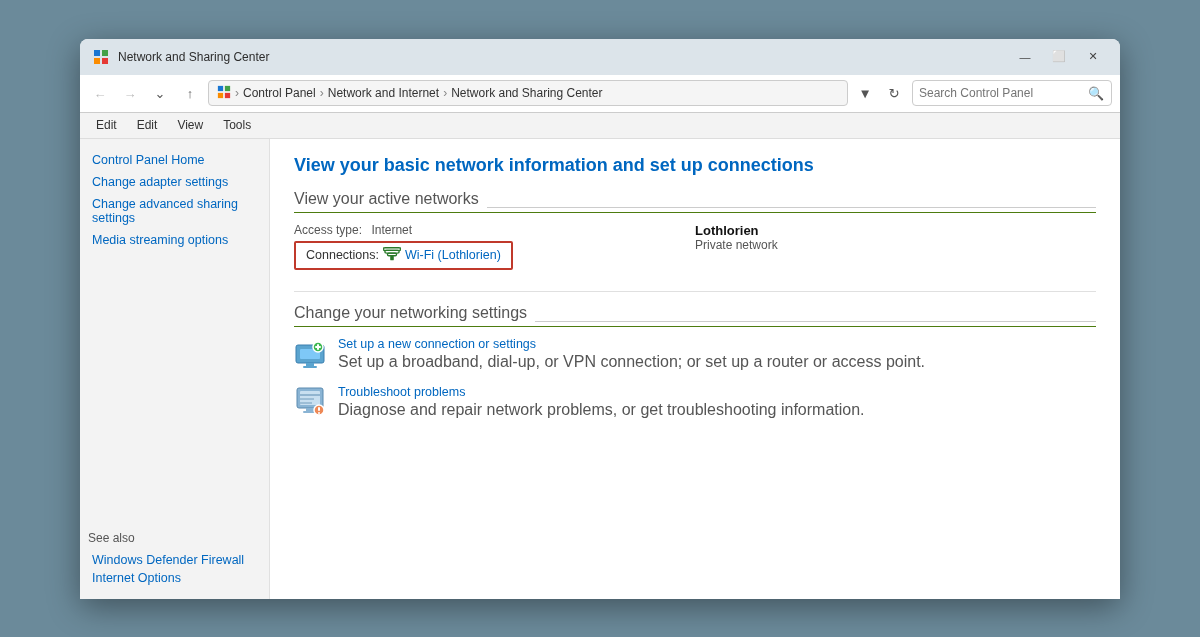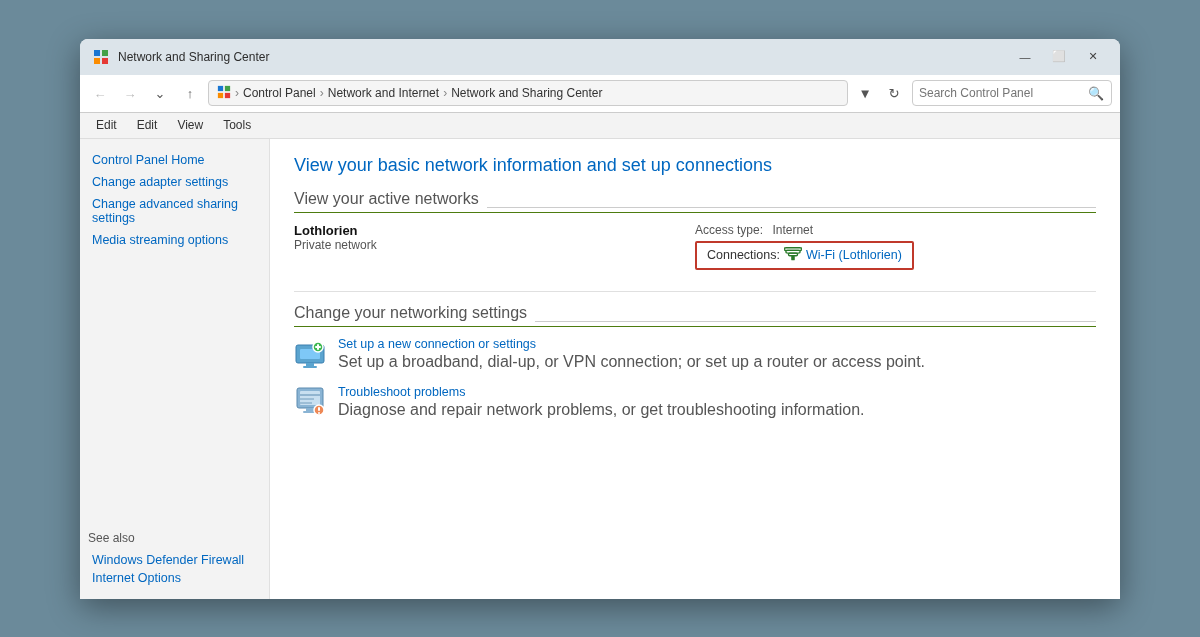--- a/index.html
+++ b/index.html
@@ -192,21 +192,21 @@
     }
     .main {
       flex: 1;
       background: #ffffff;
       padding: 16px 24px;
       overflow-y: auto;
     }
     .main-title {
       font-size: 18px;
       color: #0067c0;
-      font-weight: 400;
+      font-weight: 700;
       margin-bottom: 14px;
     }
     .section-header {
       font-size: 16px;
       color: #555;
       border-bottom: 1px solid #4d7c0f;
       padding-bottom: 4px;
       margin-bottom: 10px;
       display: flex;
       align-items: flex-end;
@@ -369,40 +369,40 @@
 
     <div class="main">
       <h2 class="main-title">View your basic network information and set up connections</h2>
 
       <div class="section-header">
         <span>View your active networks</span>
       </div>
 
       <div class="network-grid">
         <div>
-          <div class="network-name">Lothlorien</div>
-          <div class="network-type">Private network</div>
-        </div>
-        <div>
           <div class="network-access">
             <span>Access type:</span>
             <span style="margin-left:6px;">Internet</span>
           </div>
           <div class="connections-box">
             <span>Connections:</span>
             <span class="wifi-icon">
               <svg width="18" height="14" viewBox="0 0 20 14" fill="none">
                 <rect x="8" y="9" width="4" height="5" rx="1" fill="#2a7a2a"></rect>
                 <rect x="5" y="6" width="10" height="3" rx="1.5" fill="none" stroke="#2a7a2a" stroke-width="1.5"></rect>
                 <rect x="2" y="3" width="16" height="3" rx="2" fill="none" stroke="#2a7a2a" stroke-width="1.5"></rect>
                 <rect x="0" y="0" width="20" height="3" rx="2.5" fill="none" stroke="#2a7a2a" stroke-width="1.5"></rect>
               </svg>
             </span>
             <a class="connections-link">Wi-Fi (Lothlorien)</a>
           </div>
+        </div>
+        <div>
+          <div class="network-name">Lothlorien</div>
+          <div class="network-type">Private network</div>
         </div>
       </div>
 
       <hr class="divider-line">
 
       <div class="section-header">
         <span>Change your networking settings</span>
       </div>
 
       <div class="settings-section">

